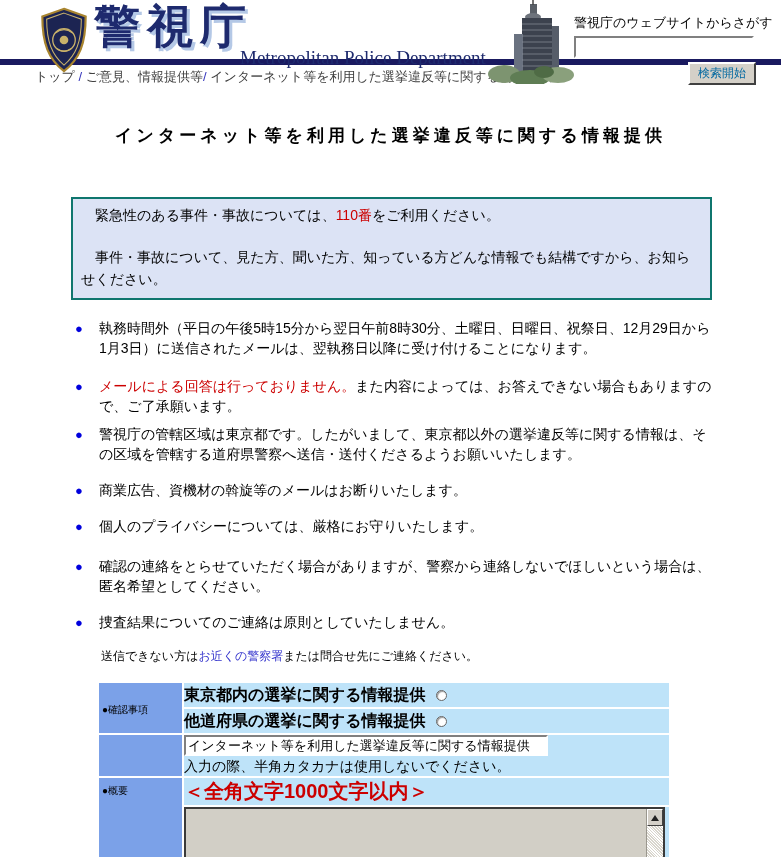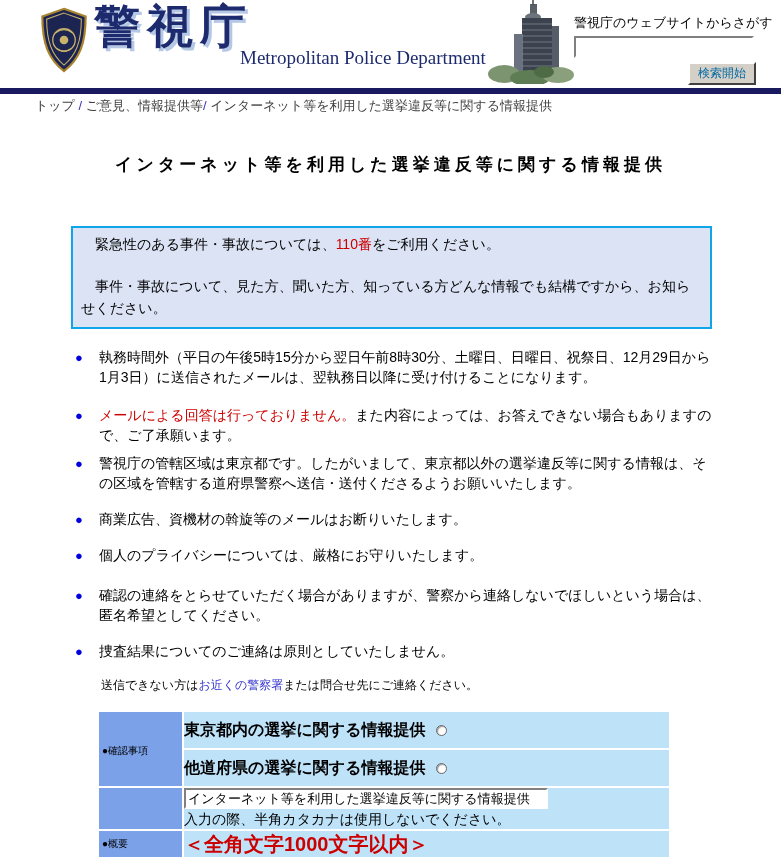--- a/index.html
+++ b/index.html
@@ -4,21 +4,21 @@
 <style>
   * { box-sizing: border-box; }
   html,body { margin:0; padding:0; }
   body {
     width:781px; height:857px; overflow:hidden;
     background:#ffffff;
     font-family:"Liberation Sans","DejaVu Sans",sans-serif;
     color:#000;
   }
   
-  .header { position:relative; height:88px; background:#fff;text-decoration:underline; }
+  .header { position:relative; height:59px; background:#fff;text-decoration:underline; }
   .badge { position:absolute; left:38px; top:6px; width:52px; height:68px; }
   .site-name {
     position:absolute; left:94px; top:4px;
     font-family:"Liberation Serif","DejaVu Serif",serif;
     font-size:46px; font-weight:bold; letter-spacing:7px;
     color:#1e2a6e; text-shadow:3px 3px 0 #b4c8e6;
     line-height:1;
   }
   .site-sub {
     position:absolute; left:240px; top:47px;
@@ -47,21 +47,21 @@
   .breadcrumb a { color:#404040; cursor:pointer; }
   .breadcrumb .sep { color:#3333bb; }
   
   .page-title {
     margin:36px 0 0 0; text-align:center;
     font-size:17px; font-weight:bold; letter-spacing:4px;
   }
   
   .notice {
     margin:50px 69px 0 71px;
-    border:2px solid #0ea5e9; background:#dce3f5;
+    border:2px solid #0f766e; background:#dce3f5;
     padding:5px 8px 8px 8px;
     font-size:14px; line-height:22px;
   }
   .notice p { margin:0; }
   .notice .gap { height:20px; }
   .red { color:#cc0000; }
   
   .bullets { margin:18px 68px 0 75px; padding:0; list-style:none; }
   .bullets li {
     position:relative; padding-left:24px;
@@ -83,21 +83,21 @@
     background:#fff;
   }
   .form-table td { padding:0; }
   td.th {
     width:83px; background:#7ba1e8; color:#000;
     font-size:10px; padding:6px 2px 2px 3px;
     vertical-align:middle;
   }
   td.th.top { vertical-align:top; }
   td.cell { width:485px; background:#bee3f9; }
-  .radio-cell { height:36px; font-size:16px; font-weight:bold; padding:1px 4px 1px 4px; }
+  .radio-cell { height:24px; font-size:16px; font-weight:bold; padding:1px 4px 1px 4px; }
   .radio {
     display:inline-block; width:11px; height:11px; margin-left:10px;
     border-radius:50%; background:#fff;
     border:1px solid #666;
     box-shadow:inset 1px 1px 1px rgba(0,0,0,.4);
     vertical-align:middle; cursor:pointer;
   }
   .white-cell { background:#ffffff; padding:2px 0 2px 0; }
   .subject-input {
     width:364px; height:21px;

